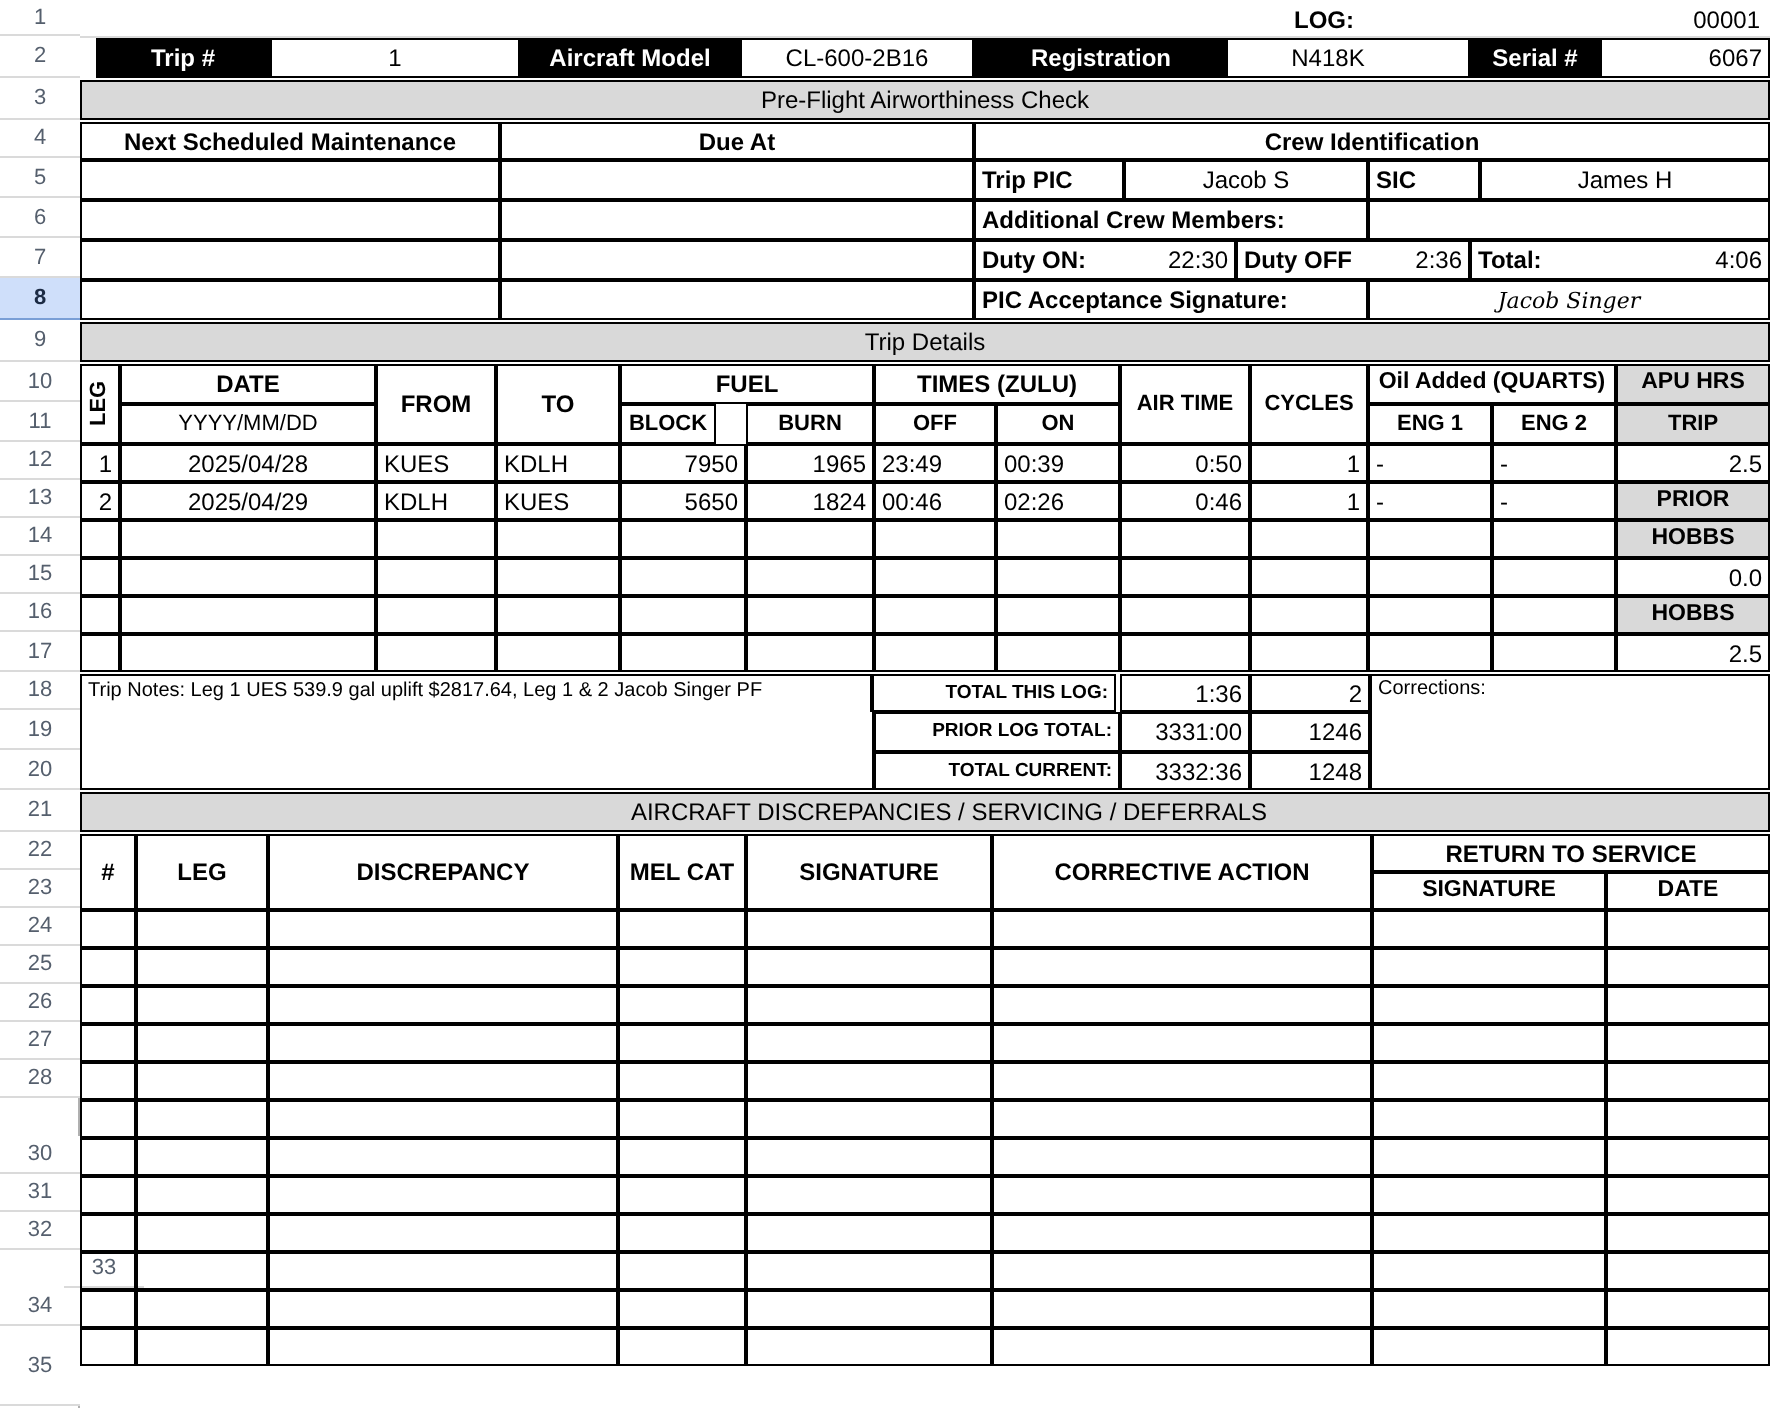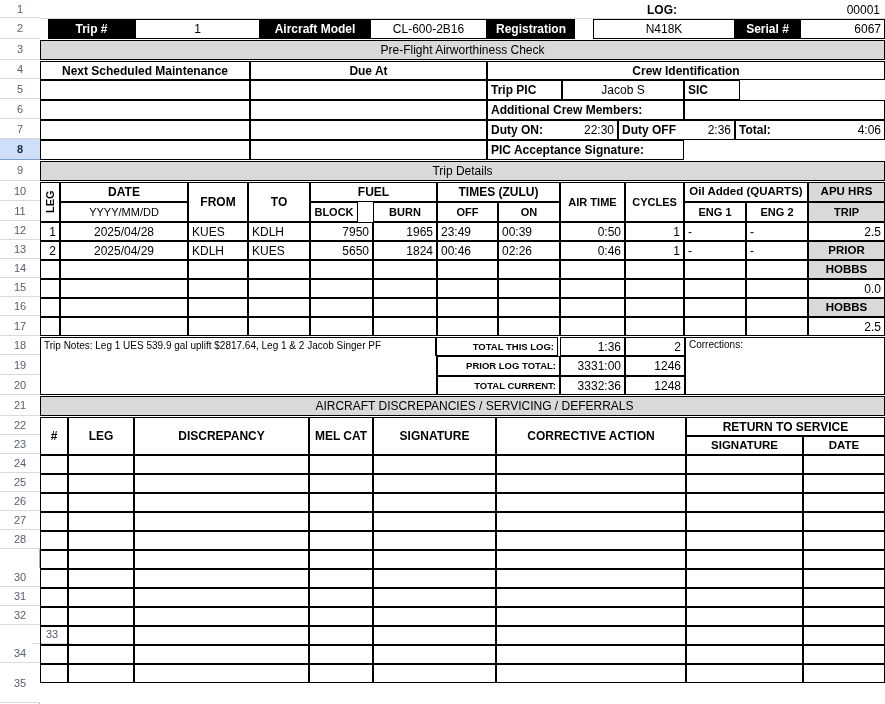--- a/index.html
+++ b/index.html
@@ -103,21 +103,21 @@
     </div>
 
   <div class="c rgt b" style="left:600px;top:1px;width:80px;height:17px;font-size:12px;">LOG:</div>
   <div class="c rgt" style="left:680px;top:1px;width:203px;height:17px;font-size:12px;">00001</div>
   <div style="position:absolute;left:40px;top:18px;width:845px;height:1px;background:#dadada;"></div>
 
   <div class="c blk ctr bd" style="left:48px;top:19px;width:87px;height:20px;font-size:12px;">Trip #</div>
   <div class="c ctr bd" style="left:135px;top:19px;width:125px;height:20px;font-size:12px;">1</div>
   <div class="c blk ctr bd" style="left:260px;top:19px;width:110px;height:20px;font-size:12px;">Aircraft Model</div>
   <div class="c ctr bd" style="left:370px;top:19px;width:117px;height:20px;font-size:12px;">CL-600-2B16</div>
-  <div class="c blk ctr bd" style="left:487px;top:19px;width:88px;height:20px;font-size:12px;">Registration</div>
+  <div class="c blk ctr bd" style="left:487px;top:19px;width:127px;height:20px;font-size:12px;">Registration</div>
   <div class="c ctr bd" style="left:593px;top:19px;width:142px;height:20px;font-size:12px;">N418K</div>
   <div class="c blk ctr bd" style="left:735px;top:19px;width:65px;height:20px;font-size:12px;">Serial #</div>
   <div class="c rgt bd" style="left:800px;top:19px;width:85px;height:20px;font-size:12px;">6067</div>
 
   <div class="c gry ctr bd" style="left:40px;top:40px;width:845px;height:20px;font-size:12px;">Pre-Flight Airworthiness Check</div>
 
   <div class="c b ctr bd" style="left:40px;top:61px;width:210px;height:19px;font-size:12px;">Next Scheduled Maintenance</div>
   <div class="c b ctr bd" style="left:250px;top:61px;width:237px;height:19px;font-size:12px;">Due At</div>
   <div class="c b ctr bd" style="left:487px;top:61px;width:398px;height:19px;font-size:12px;">Crew Identification</div>
 
@@ -126,38 +126,40 @@
   <div class="c bd" style="left:40px;top:100px;width:210px;height:20px;"></div>
   <div class="c bd" style="left:250px;top:100px;width:237px;height:20px;"></div>
   <div class="c bd" style="left:40px;top:120px;width:210px;height:20px;"></div>
   <div class="c bd" style="left:250px;top:120px;width:237px;height:20px;"></div>
   <div class="c bd" style="left:40px;top:140px;width:210px;height:20px;"></div>
   <div class="c bd" style="left:250px;top:140px;width:237px;height:20px;"></div>
 
   <div class="c b lft bd" style="left:487px;top:80px;width:75px;height:20px;font-size:12px;">Trip PIC</div>
   <div class="c ctr bd" style="left:562px;top:80px;width:122px;height:20px;font-size:12px;">Jacob S</div>
   <div class="c b lft bd" style="left:684px;top:80px;width:56px;height:20px;font-size:12px;">SIC</div>
+  <div class="c ctr bd" style="left:740px;top:80px;width:145px;height:20px;font-size:12px;">James H</div>
 
   <div class="c b lft bd" style="left:487px;top:100px;width:197px;height:20px;font-size:12px;">Additional Crew Members:</div>
   <div class="c lft bd" style="left:684px;top:100px;width:201px;height:20px;font-size:12px;"></div>
 
   <div class="c bd" style="left:487px;top:120px;width:131px;height:20px;">
     <span class="b" style="font-size:12px;padding-left:3px;">Duty ON:</span>
     <span style="font-size:12px;margin-left:auto;padding-right:3px;">22:30</span>
   </div>
   <div class="c bd" style="left:618px;top:120px;width:117px;height:20px;">
     <span class="b" style="font-size:12px;padding-left:3px;">Duty OFF</span>
     <span style="font-size:12px;margin-left:auto;padding-right:3px;">2:36</span>
   </div>
   <div class="c bd" style="left:735px;top:120px;width:150px;height:20px;">
     <span class="b" style="font-size:12px;padding-left:3px;">Total:</span>
     <span style="font-size:12px;margin-left:auto;padding-right:3px;">4:06</span>
   </div>
 
   <div class="c b lft bd" style="left:487px;top:140px;width:197px;height:20px;font-size:12px;">PIC Acceptance Signature:</div>
+  <div class="c ctr bd sig" style="left:684px;top:140px;width:201px;height:20px;">Jacob Singer</div>
 
   <div class="c gry ctr bd" style="left:40px;top:161px;width:845px;height:20px;font-size:12px;">Trip Details</div>
 
   <div class="c b ctr bd vert" style="left:40px;top:182px;width:20px;height:40px;font-size:11px;">LEG</div>
 
   <div class="c b ctr bd" style="left:60px;top:182px;width:128px;height:20px;font-size:12px;">DATE</div>
   <div class="c ctr bd" style="left:60px;top:202px;width:128px;height:20px;font-size:11px;">YYYY/MM/DD</div>
 
   <div class="c b ctr bd" style="left:188px;top:182px;width:60px;height:40px;font-size:12px;">FROM</div>
   <div class="c b ctr bd" style="left:248px;top:182px;width:62px;height:40px;font-size:12px;">TO</div>

